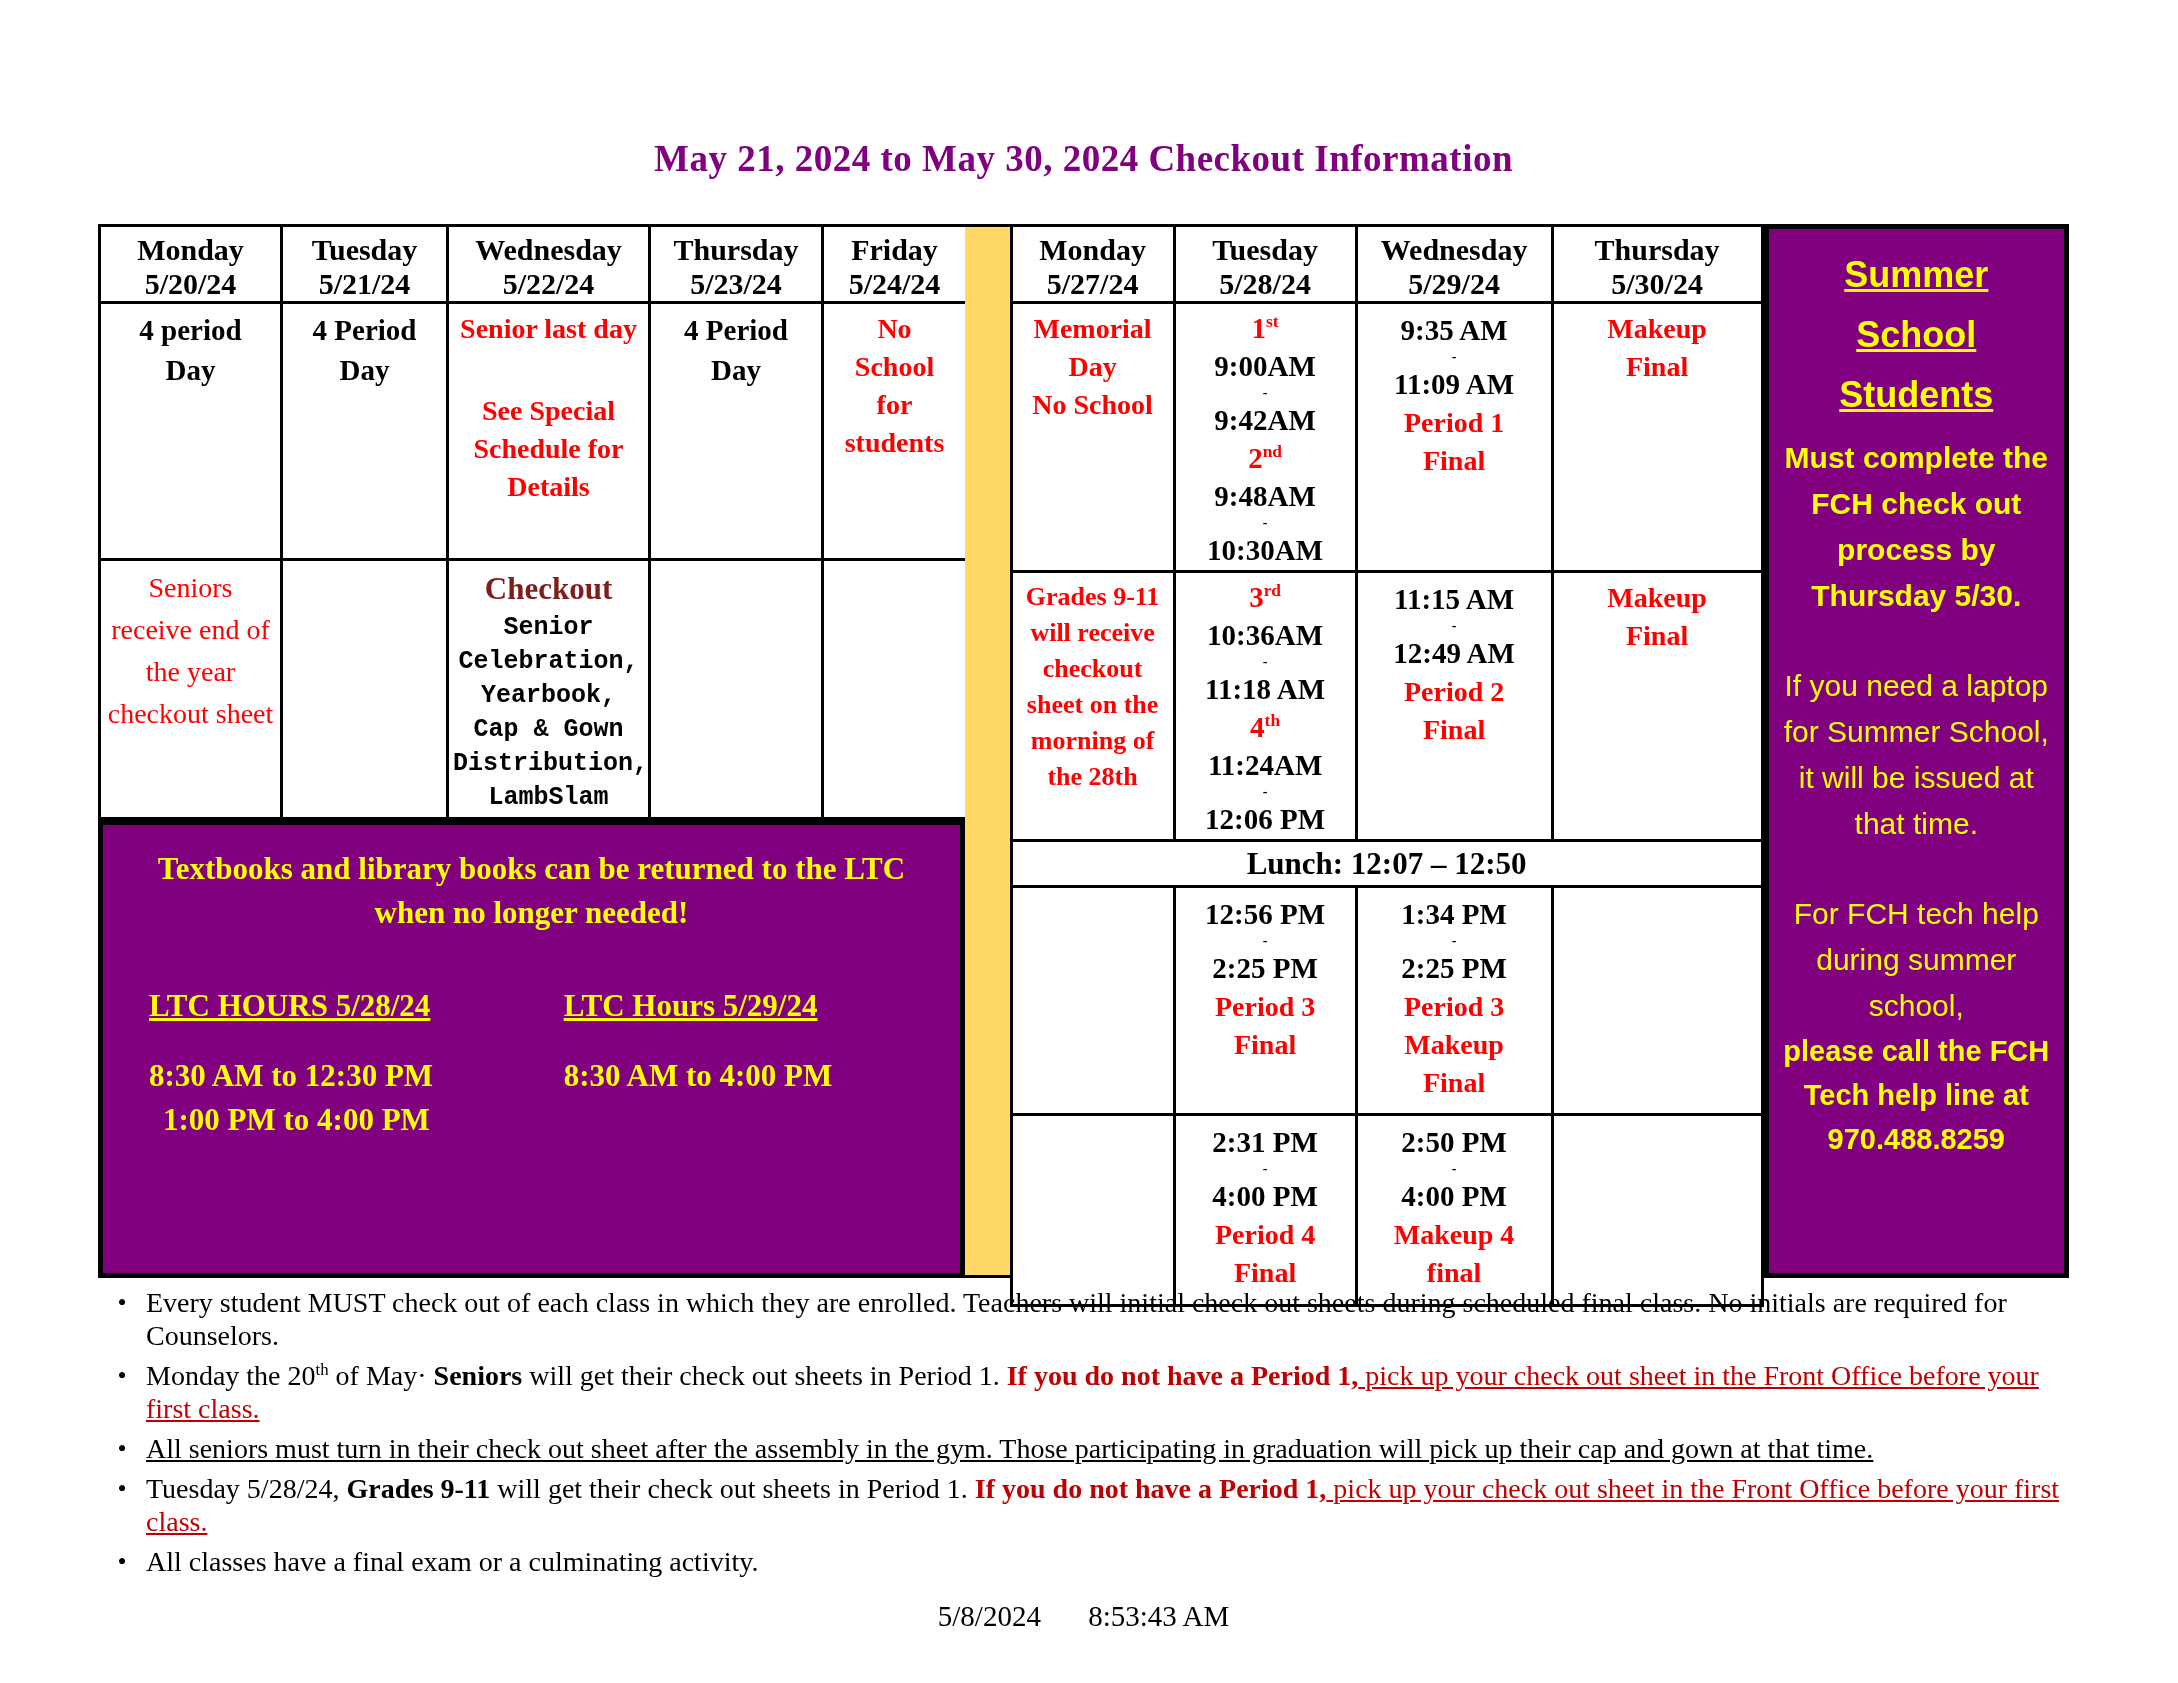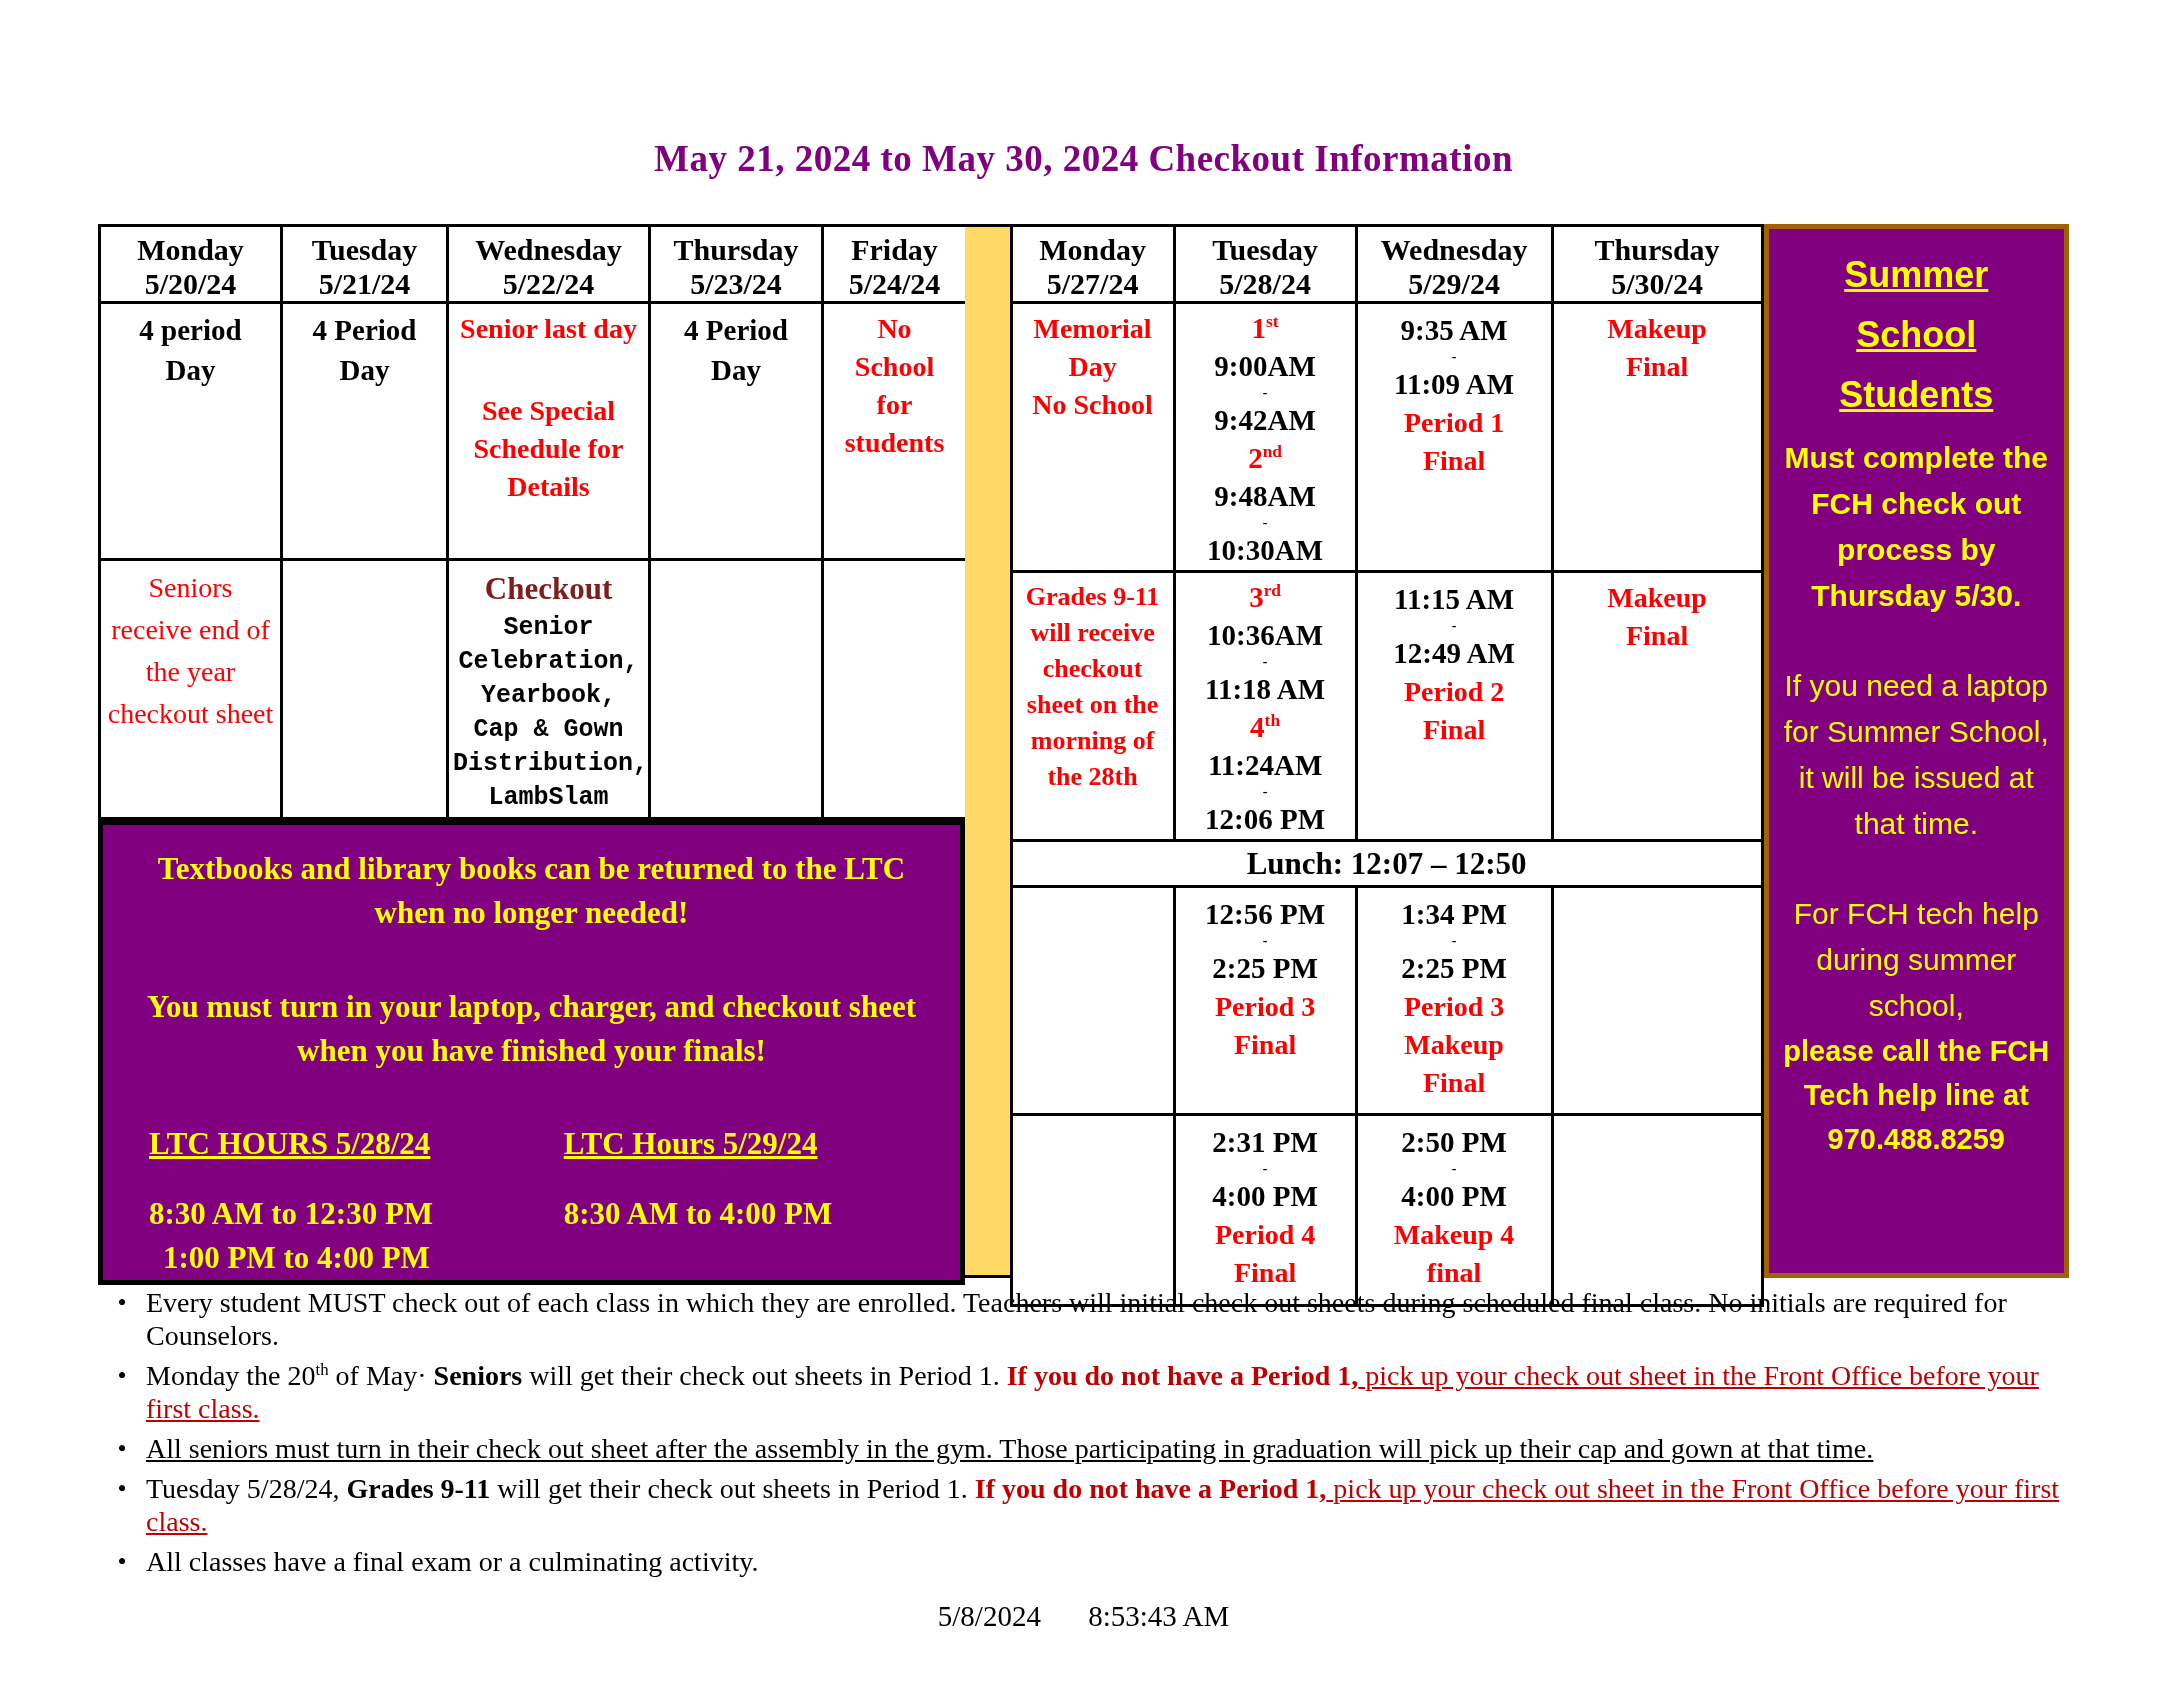--- a/index.html
+++ b/index.html
@@ -36,21 +36,21 @@
   .purple-box{flex:1;background:#800080;border:5px solid #000;box-sizing:border-box;color:#FFFF00;text-align:center;padding:22px 26px 0 26px;}
   .pb-p{font-size:31px;font-weight:bold;line-height:44px;}
   .pb-p2{margin-top:50px;}
   .ltc-row{display:flex;text-align:left;margin-top:51px;}
   .ltc-col1{width:54%;padding-left:20px;box-sizing:border-box;}
   .ltc-col2{width:46%;box-sizing:border-box;}
   .ltc-title{font-size:31px;font-weight:bold;text-decoration:underline;line-height:40px;}
   .ltc-hours{margin-top:28px;font-size:31px;font-weight:bold;line-height:44px;}
   .indent{padding-left:14px;}
   
-  .sidebar{width:308px;background:#800080;border:5px solid #a16207;box-sizing:border-box;color:#FFFF00;font-family:"Liberation Sans",sans-serif;text-align:center;padding:26px 10px 0 10px;}
+  .sidebar{width:308px;background:#800080;border:5px solid #000000;box-sizing:border-box;color:#FFFF00;font-family:"Liberation Sans",sans-serif;text-align:center;padding:26px 10px 0 10px;}
   .sb-head{font-size:36px;font-weight:bold;text-decoration:underline;line-height:40px;margin-bottom:20px;}
   .sb-p{font-size:30px;line-height:46px;}
   .sb-bold{font-weight:bold;}
   .sb-sp{margin-top:44px;}
   .sb-call{font-size:29px;line-height:44px;font-weight:bold;}
   
   .bullets{margin:8px 0 0 0;padding-right:0;}
   .bullet{display:flex;margin-bottom:7px;}
   .bdot{flex:none;width:48px;text-align:center;font-size:26px;line-height:33px;}
   .bdot::before{content:"\2022";}
@@ -138,21 +138,20 @@
                 <div class="seg blacksmall">Senior Celebration, Yearbook, Cap &amp; Gown Distribution, LambSlam</div>
               </td>
           <td></td>
           <td></td>
         </tr>
       </tbody>
         </table>
 
       <div class="purple-box">
         <div class="pb-p">Textbooks and library books can be returned to the LTC when no longer needed!</div>
-        <div class="pb-p pb-p2">You must turn in your laptop, charger, and checkout sheet when you have finished your finals!</div>
         <div class="ltc-row">
           <div class="ltc-col1">
             <div class="ltc-title">LTC HOURS 5/28/24</div>
             <div class="ltc-hours">
               <div>8:30 AM to 12:30 PM</div>
               <div class="indent">1:00 PM to 4:00 PM</div>
             </div>
           </div>
           <div class="ltc-col2">
             <div class="ltc-title">LTC Hours 5/29/24</div>

